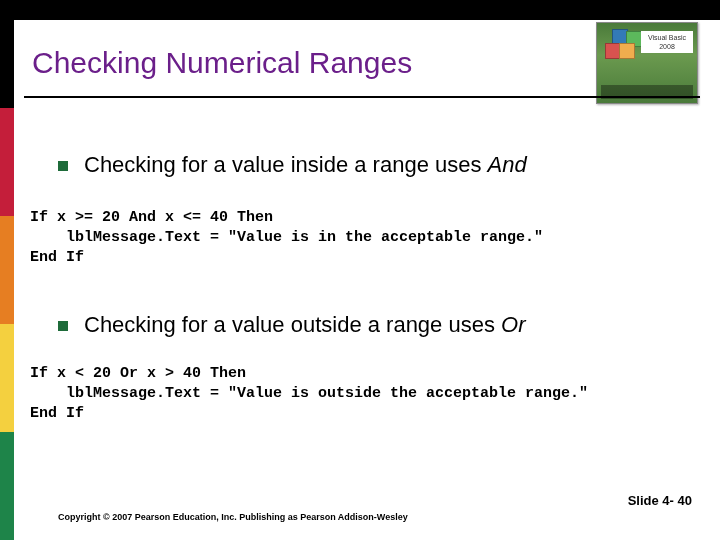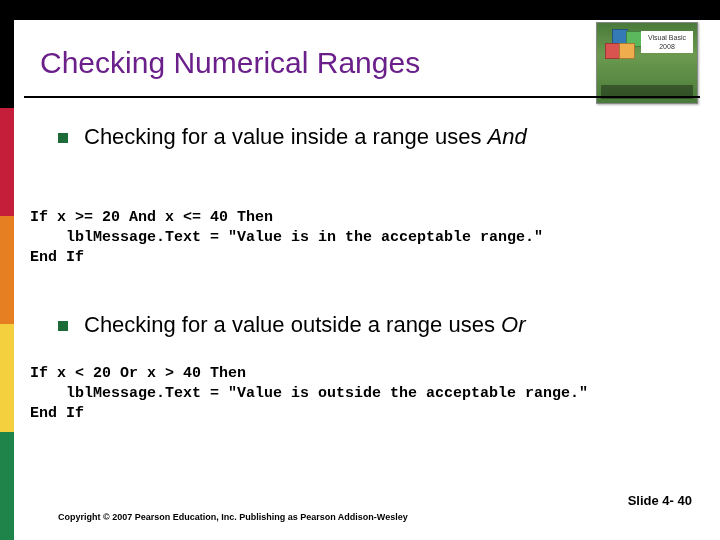--- a/index.html
+++ b/index.html
@@ -70,21 +70,21 @@
     background:#fff;
     font-size:7px;
     line-height:9px;
     padding:2px;
     color:#333;
     text-align:center;
   }
 
   .title {
     position: absolute;
-    left: 40px;
+    left: 32px;
     top: 46px;
     font-size: 30px;
     color: #6b1f8a;
     font-weight: normal;
     font-family: Arial, sans-serif;
   }
   .title-rule {
     position: absolute;
     left: 24px;
     top: 96px;
@@ -106,21 +106,21 @@
     background: #1e6b3a;
     margin-top: 9px;
     flex-shrink: 0;
   }
   .bullet-text {
     font-size: 22px;
     color: #000;
   }
   .bullet-text .ital { font-style: italic; }
 
-  .b1 { top: 124px; }
+  .b1 { top: 152px; }
   .b2 { top: 312px; }
 
   .code {
     position: absolute;
     left: 30px;
     font-family: "Courier New", monospace;
     font-size: 15px;
     font-weight: bold;
     color: #000;
     white-space: pre;

